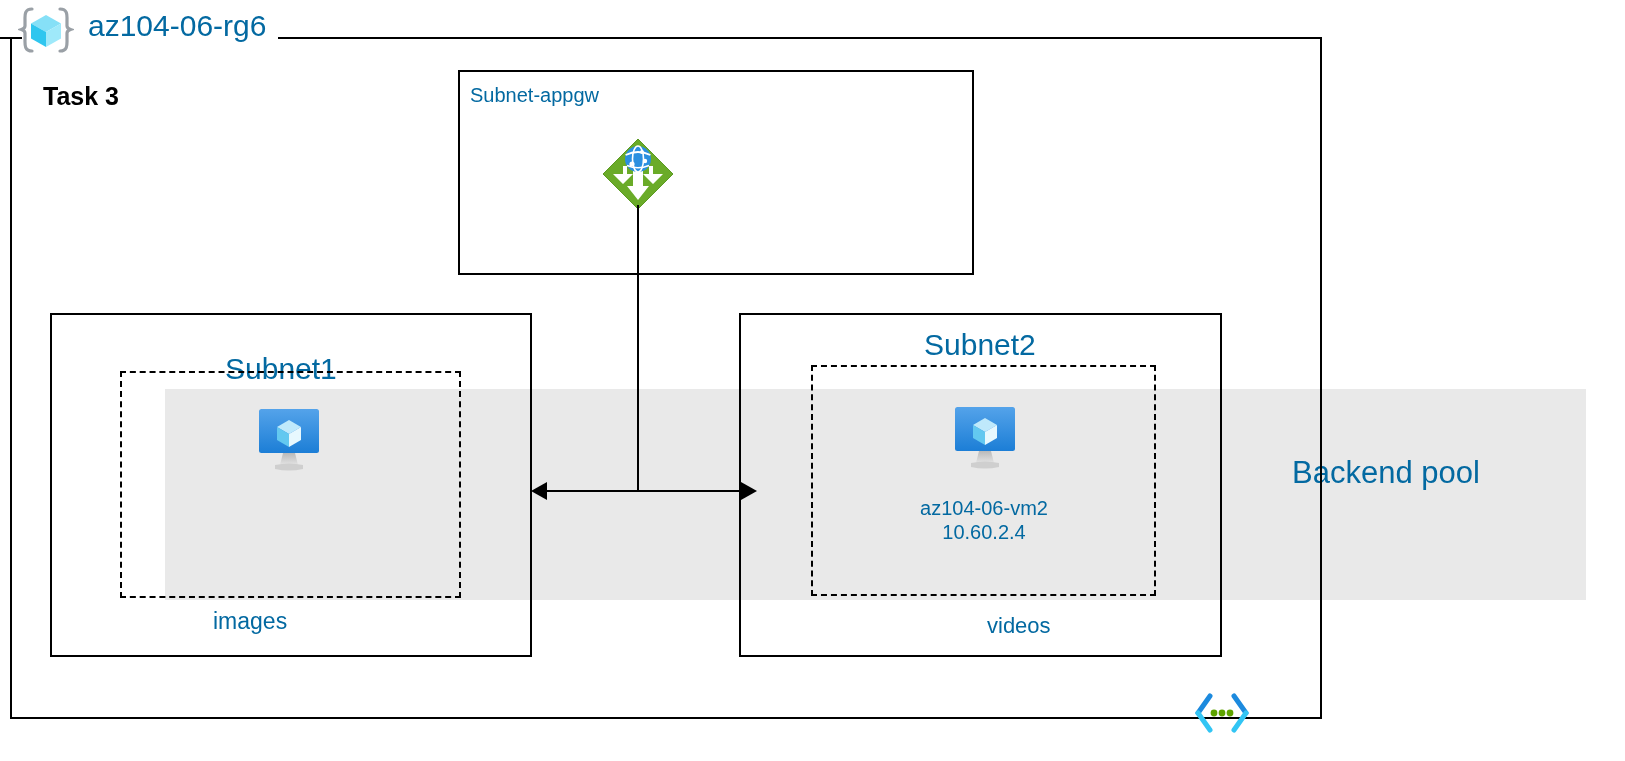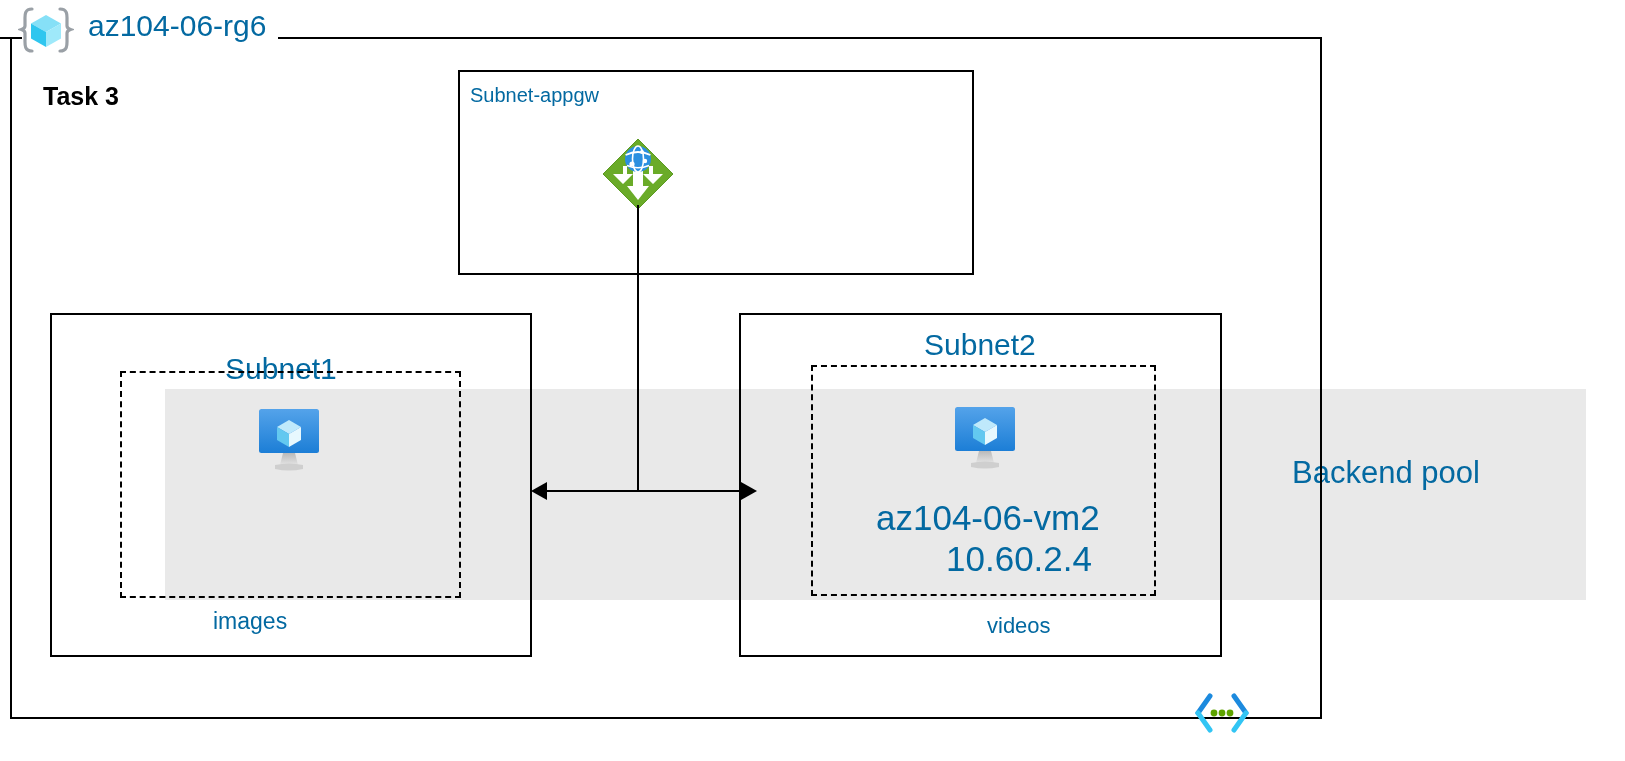--- a/index.html
+++ b/index.html
@@ -135,21 +135,21 @@
   #subnet1-dash  { left: 120px; top: 371px; width: 341px; height: 227px; }
   #vm1-icon      { position: absolute; left: 253px; top: 407px; width: 72px; height: 68px; }
   #vm1-text      { left: 183px; top: 500px; font-size: 29px; text-align: center; width: 215px; }
   #subnet1-foot  { left: 213px; top: 608px; font-size: 23px; }
 
   
   #subnet2-box   { left: 739px; top: 313px; width: 483px; height: 344px; }
   #subnet2-title { left: 900px; top: 327px; font-size: 30px; margin-left: 24px; }
   #subnet2-dash  { left: 811px; top: 365px; width: 345px; height: 231px; }
   #vm2-icon      { position: absolute; left: 949px; top: 405px; width: 72px; height: 68px; }
-  #vm2-text      { left: 876px; top: 497px; font-size: 35px; text-align: right; width: 216px; }
+  #vm2-text      { left: 876px; top: 497px; font-size: 20px; text-align: center; width: 216px; }
   #subnet2-foot  { left: 987px; top: 613px; font-size: 22px; }
 
   
   #vnet-icon {
     position: absolute;
     left: 1193px;
     top: 692px;
     width: 58px;
     height: 44px;
   }

